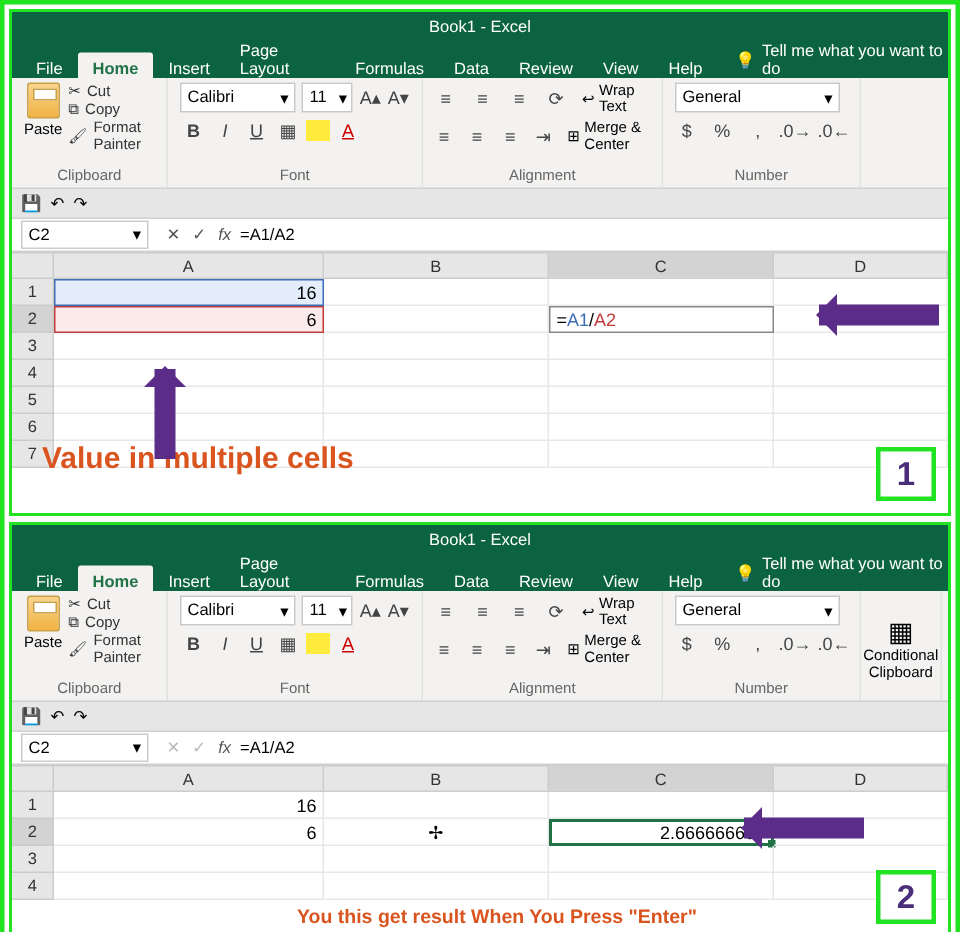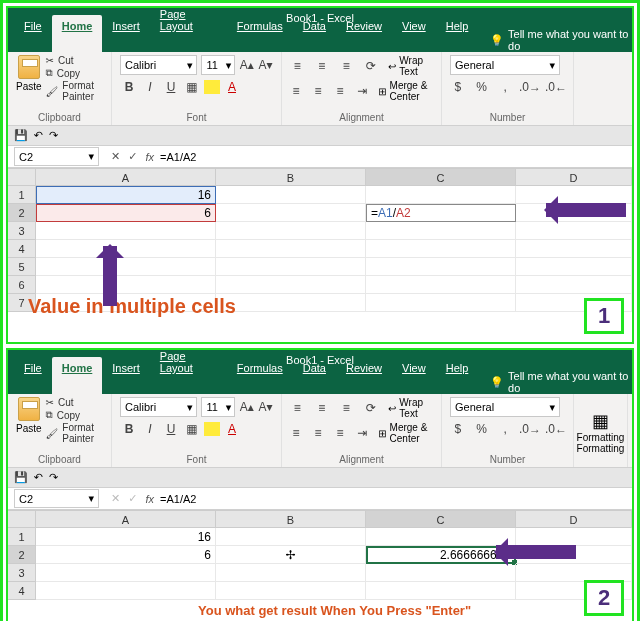--- a/index.html
+++ b/index.html
@@ -2,21 +2,21 @@
 <html><head>
 <meta charset="utf-8">
 <style>
   * { box-sizing: border-box; margin: 0; padding: 0; }
   body { font-family: "Segoe UI", Arial, sans-serif; font-size: 11px; background: #fff; width: 640px; }
   .outer { border: 3px solid #21e321; padding: 3px; }
   .panel { border: 2px solid #21e321; position: relative; margin-bottom: 4px; background:#fde047;}
   .panel:last-child { margin-bottom: 0; }
   .titlebar { height: 20px; background: #0c6342; display: flex; justify-content: center; align-items: center; color: #fff; font-size: 11px; }
   .tabs { height: 24px; background: #0c6342; display: flex; align-items: flex-end; padding-left: 6px; gap: 0; }
-  .tab { color: #fff; padding: 5px 10px 20px; font-size: 11px; cursor: pointer; text-decoration: underline; }
+  .tab { color: #fff; padding: 5px 10px 0; font-size: 11px; cursor: pointer; }
   .tab.file { background: #0c6342; }
   .tab.active { background: #f3f2f1; color: #217346; font-weight: 600; border-top-left-radius:2px;border-top-right-radius:2px;}
   .tell { display: flex; align-items: center; color: #fff; gap: 4px; padding-left: 12px; }
   .ribbon { background: #f3f2f1; height: 74px; display: flex; border-bottom: 1px solid #d0d0d0; }
   .group { border-right: 1px solid #e1e1e1; padding: 3px 8px 1px; display: flex; flex-direction: column; justify-content: space-between; }
   .group-label { text-align: center; font-size: 10px; color: #666; padding: 1px 0; }
   .clipb { width: 104px; }
   .clip-row { display: flex; gap: 4px; }
   .paste { display: flex; flex-direction: column; align-items: center; gap: 2px; font-size: 10px; }
   .paste .ic { width: 22px; height: 24px; background: linear-gradient(#f9d58a,#f0b244); border: 1px solid #caa048; border-radius: 2px; position:relative;}
@@ -375,21 +375,21 @@
           <span class="bicon">,</span>
           <span class="bicon">.0→</span>
           <span class="bicon">.0←</span>
         </div>
       </div>
       <div class="group-label">Number</div>
     </div>
     <div class="group styles">
       <div style="text-align:center">
         <div style="font-size:18px">▦</div>
-        <div style="line-height:1.1">Formatting Formatting</div>
+        <div style="line-height:1.1">Conditional Clipboard</div>
       </div>
     </div>
   </div>
 
   <div class="qat">
     <span>💾</span>
     <span>↶</span>
     <span>↷</span>
   </div>
 
@@ -440,18 +440,18 @@
     <div class="srow">
           <div class="rowh">4</div>
           <div class="cell A"></div>
           <div class="cell B"></div>
           <div class="cell C"></div>
           <div class="cell D"></div>
         </div>
     <div style="height:24px"></div>
   </div>
 
-  <div class="annot3">You what get result When You Press "Enter"</div>
+  <div class="annot3">You this get result When You Press "Enter"</div>
   <div class="arrow-r" style="right:56px;top:195px"></div>
   <div class="badge">2</div>
 </div>
 
 </div>
 
 </body></html>

